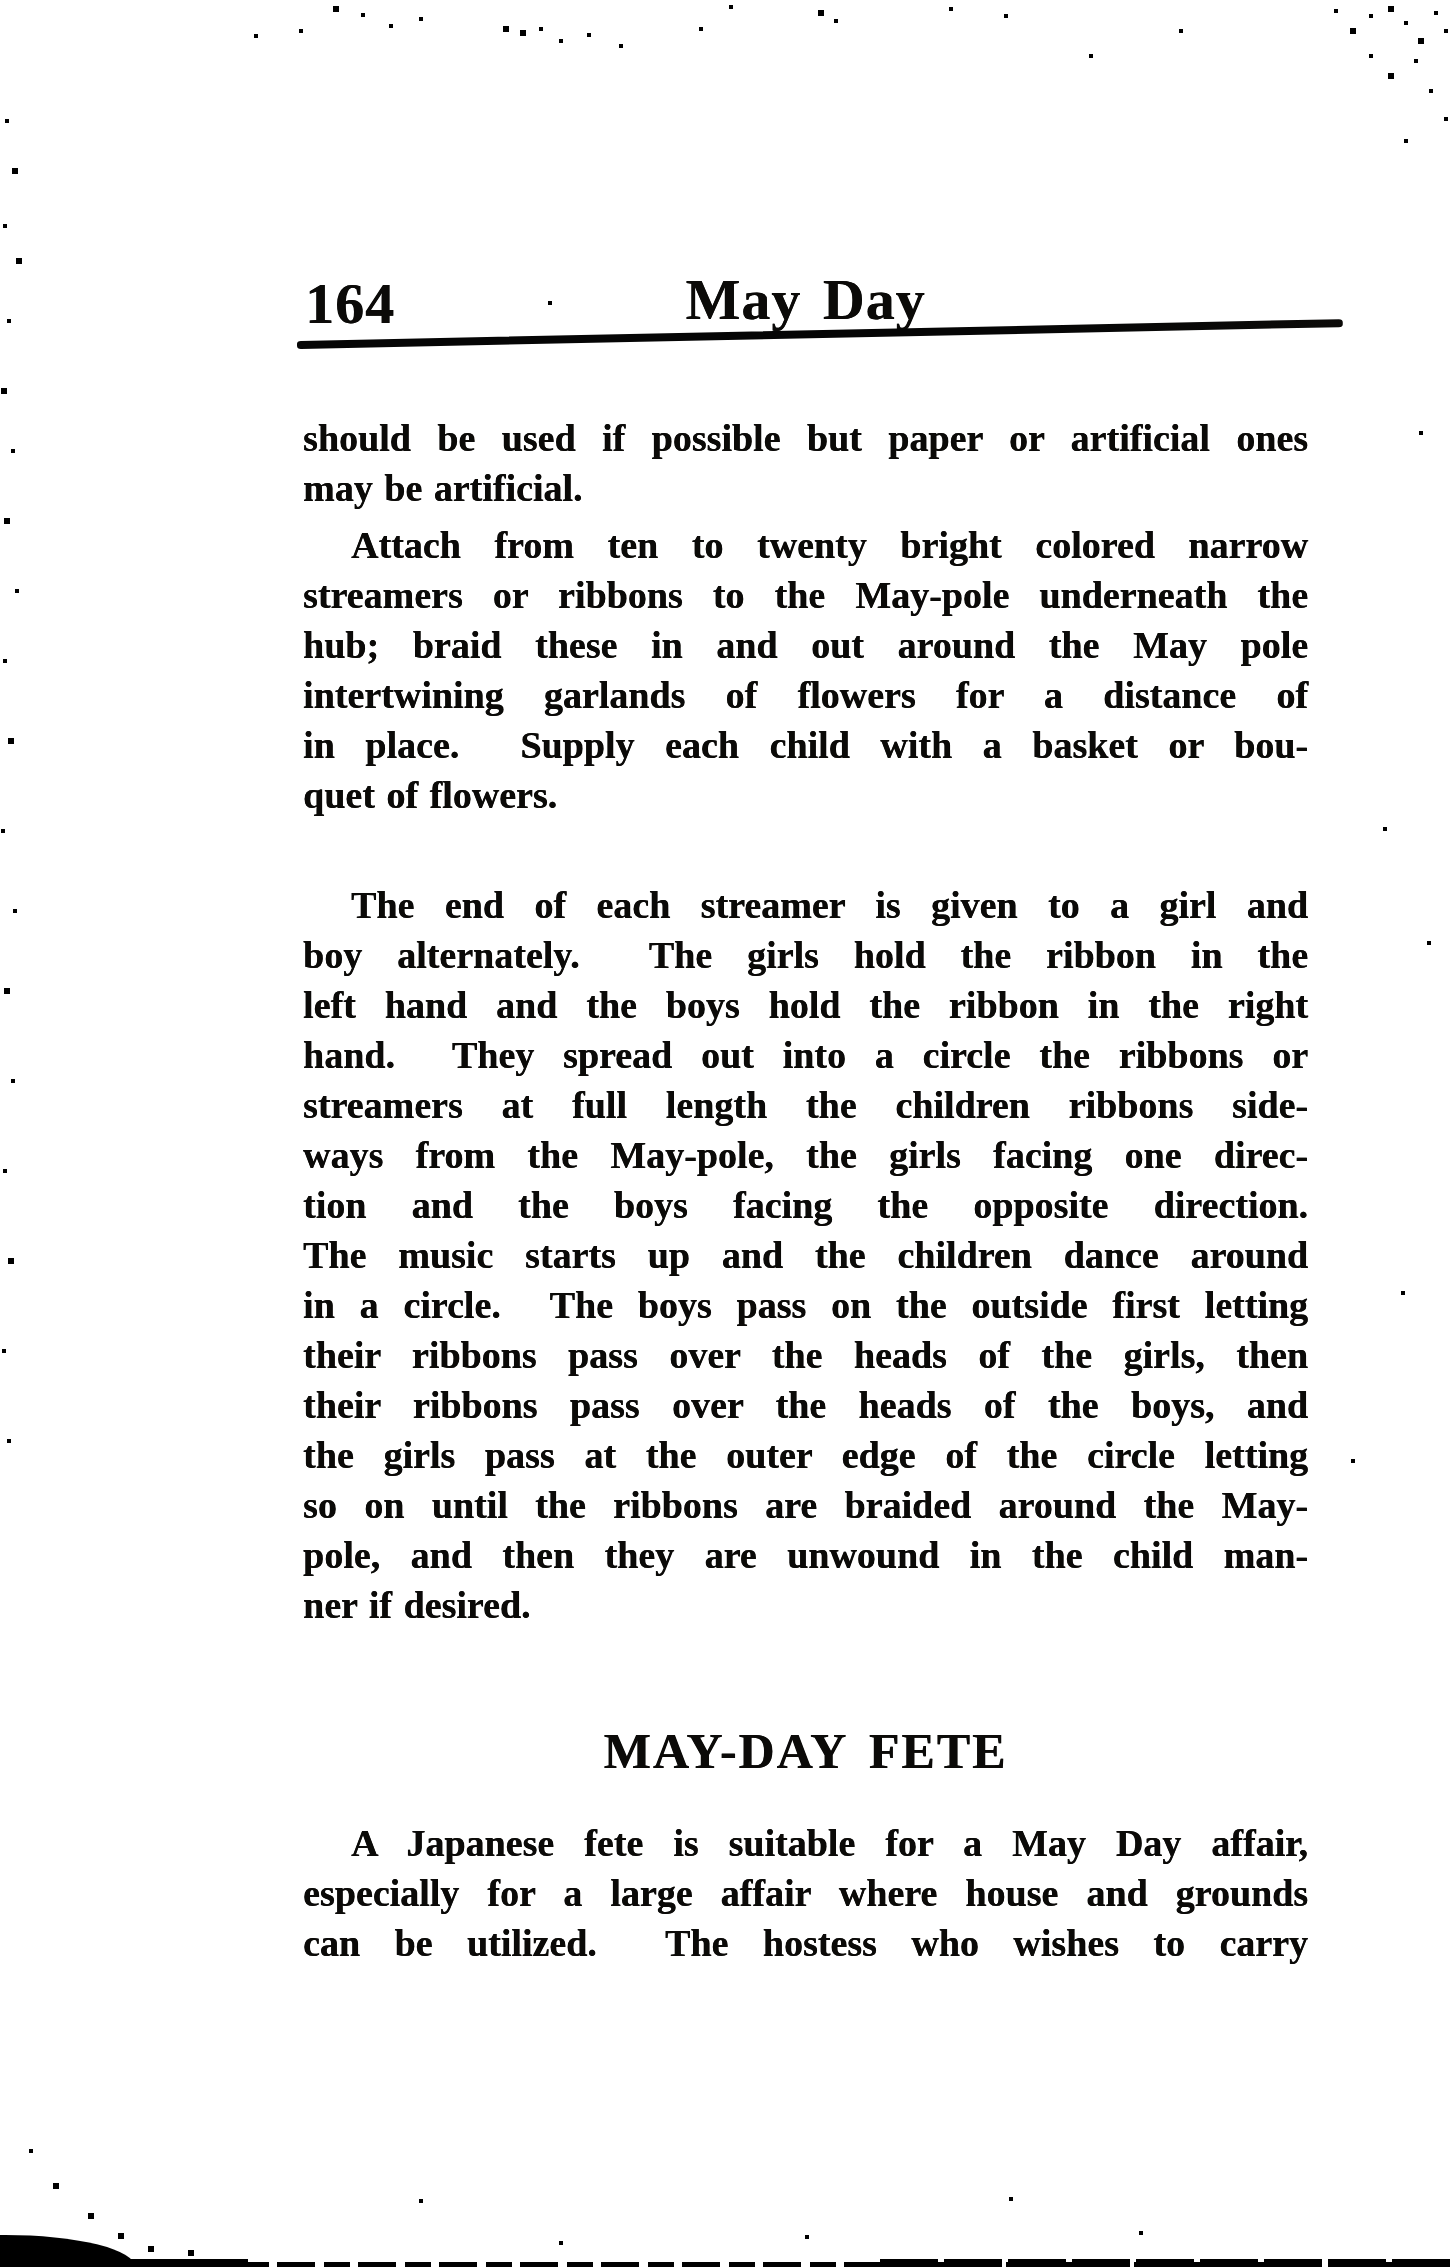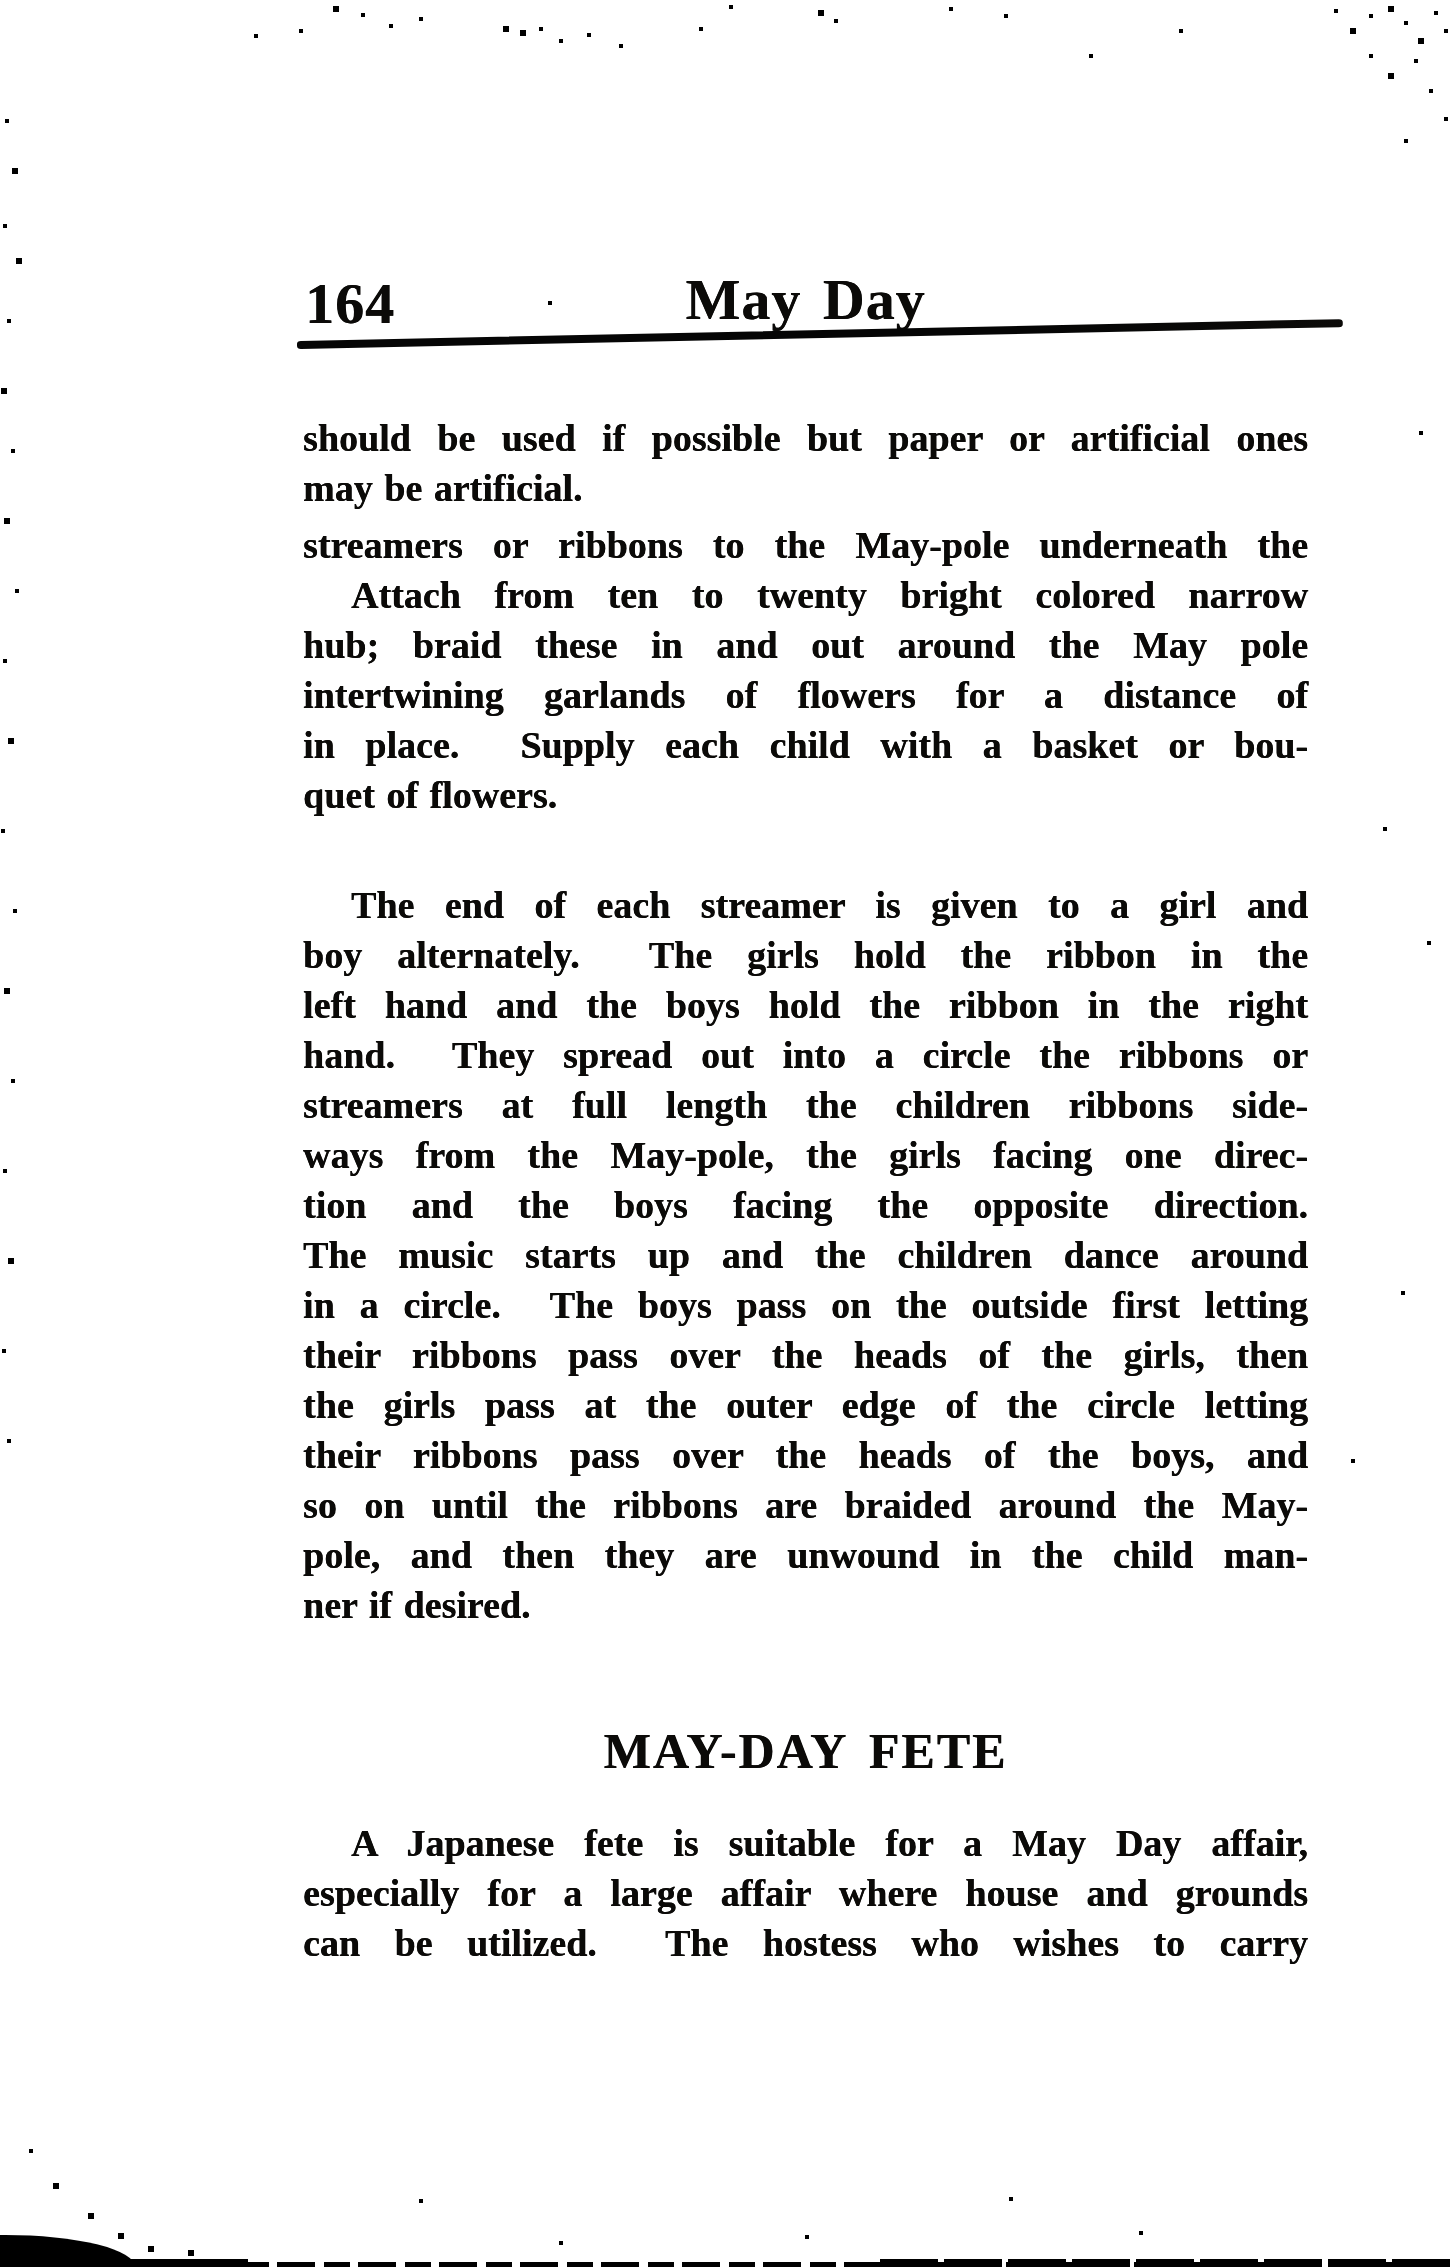--- a/index.html
+++ b/index.html
@@ -120,41 +120,41 @@
   </div>
 
   <div class="head-rule"></div>
 
   <div class="para para-1">
     <div class="line">should be used if possible but paper or artificial ones</div>
     <div class="line endline">may be artificial.</div>
   </div>
 
   <div class="para para-2">
+    <div class="line indent">Attach from ten to twenty bright colored narrow</div>
     <div class="line">streamers or ribbons to the May-pole underneath the</div>
-    <div class="line indent">Attach from ten to twenty bright colored narrow</div>
     <div class="line">hub; braid these in and out around the May pole</div>
     <div class="line">intertwining garlands of flowers for a distance of</div>
     <div class="line">in place.&nbsp; Supply each child with a basket or bou-</div>
     <div class="line endline">quet of flowers.</div>
   </div>
 
   <div class="para para-3">
     <div class="line indent">The end of each streamer is given to a girl and</div>
     <div class="line">boy alternately.&nbsp; The girls hold the ribbon in the</div>
     <div class="line">left hand and the boys hold the ribbon in the right</div>
     <div class="line">hand.&nbsp; They spread out into a circle the ribbons or</div>
     <div class="line">streamers at full length the children ribbons side-</div>
     <div class="line">ways from the May-pole, the girls facing one direc-</div>
     <div class="line">tion and the boys facing the opposite direction.</div>
     <div class="line">The music starts up and the children dance around</div>
     <div class="line">in a circle.&nbsp; The boys pass on the outside first letting</div>
     <div class="line">their ribbons pass over the heads of the girls, then</div>
+    <div class="line">their ribbons pass over the heads of the boys, and</div>
     <div class="line">the girls pass at the outer edge of the circle letting</div>
-    <div class="line">their ribbons pass over the heads of the boys, and</div>
     <div class="line">so on until the ribbons are braided around the May-</div>
     <div class="line">pole, and then they are unwound in the child man-</div>
     <div class="line endline">ner if desired.</div>
   </div>
 
   <div class="section-heading">MAY-DAY FETE</div>
 
   <div class="para para-4">
     <div class="line indent">A Japanese fete is suitable for a May Day affair,</div>
     <div class="line">especially for a large affair where house and grounds</div>

